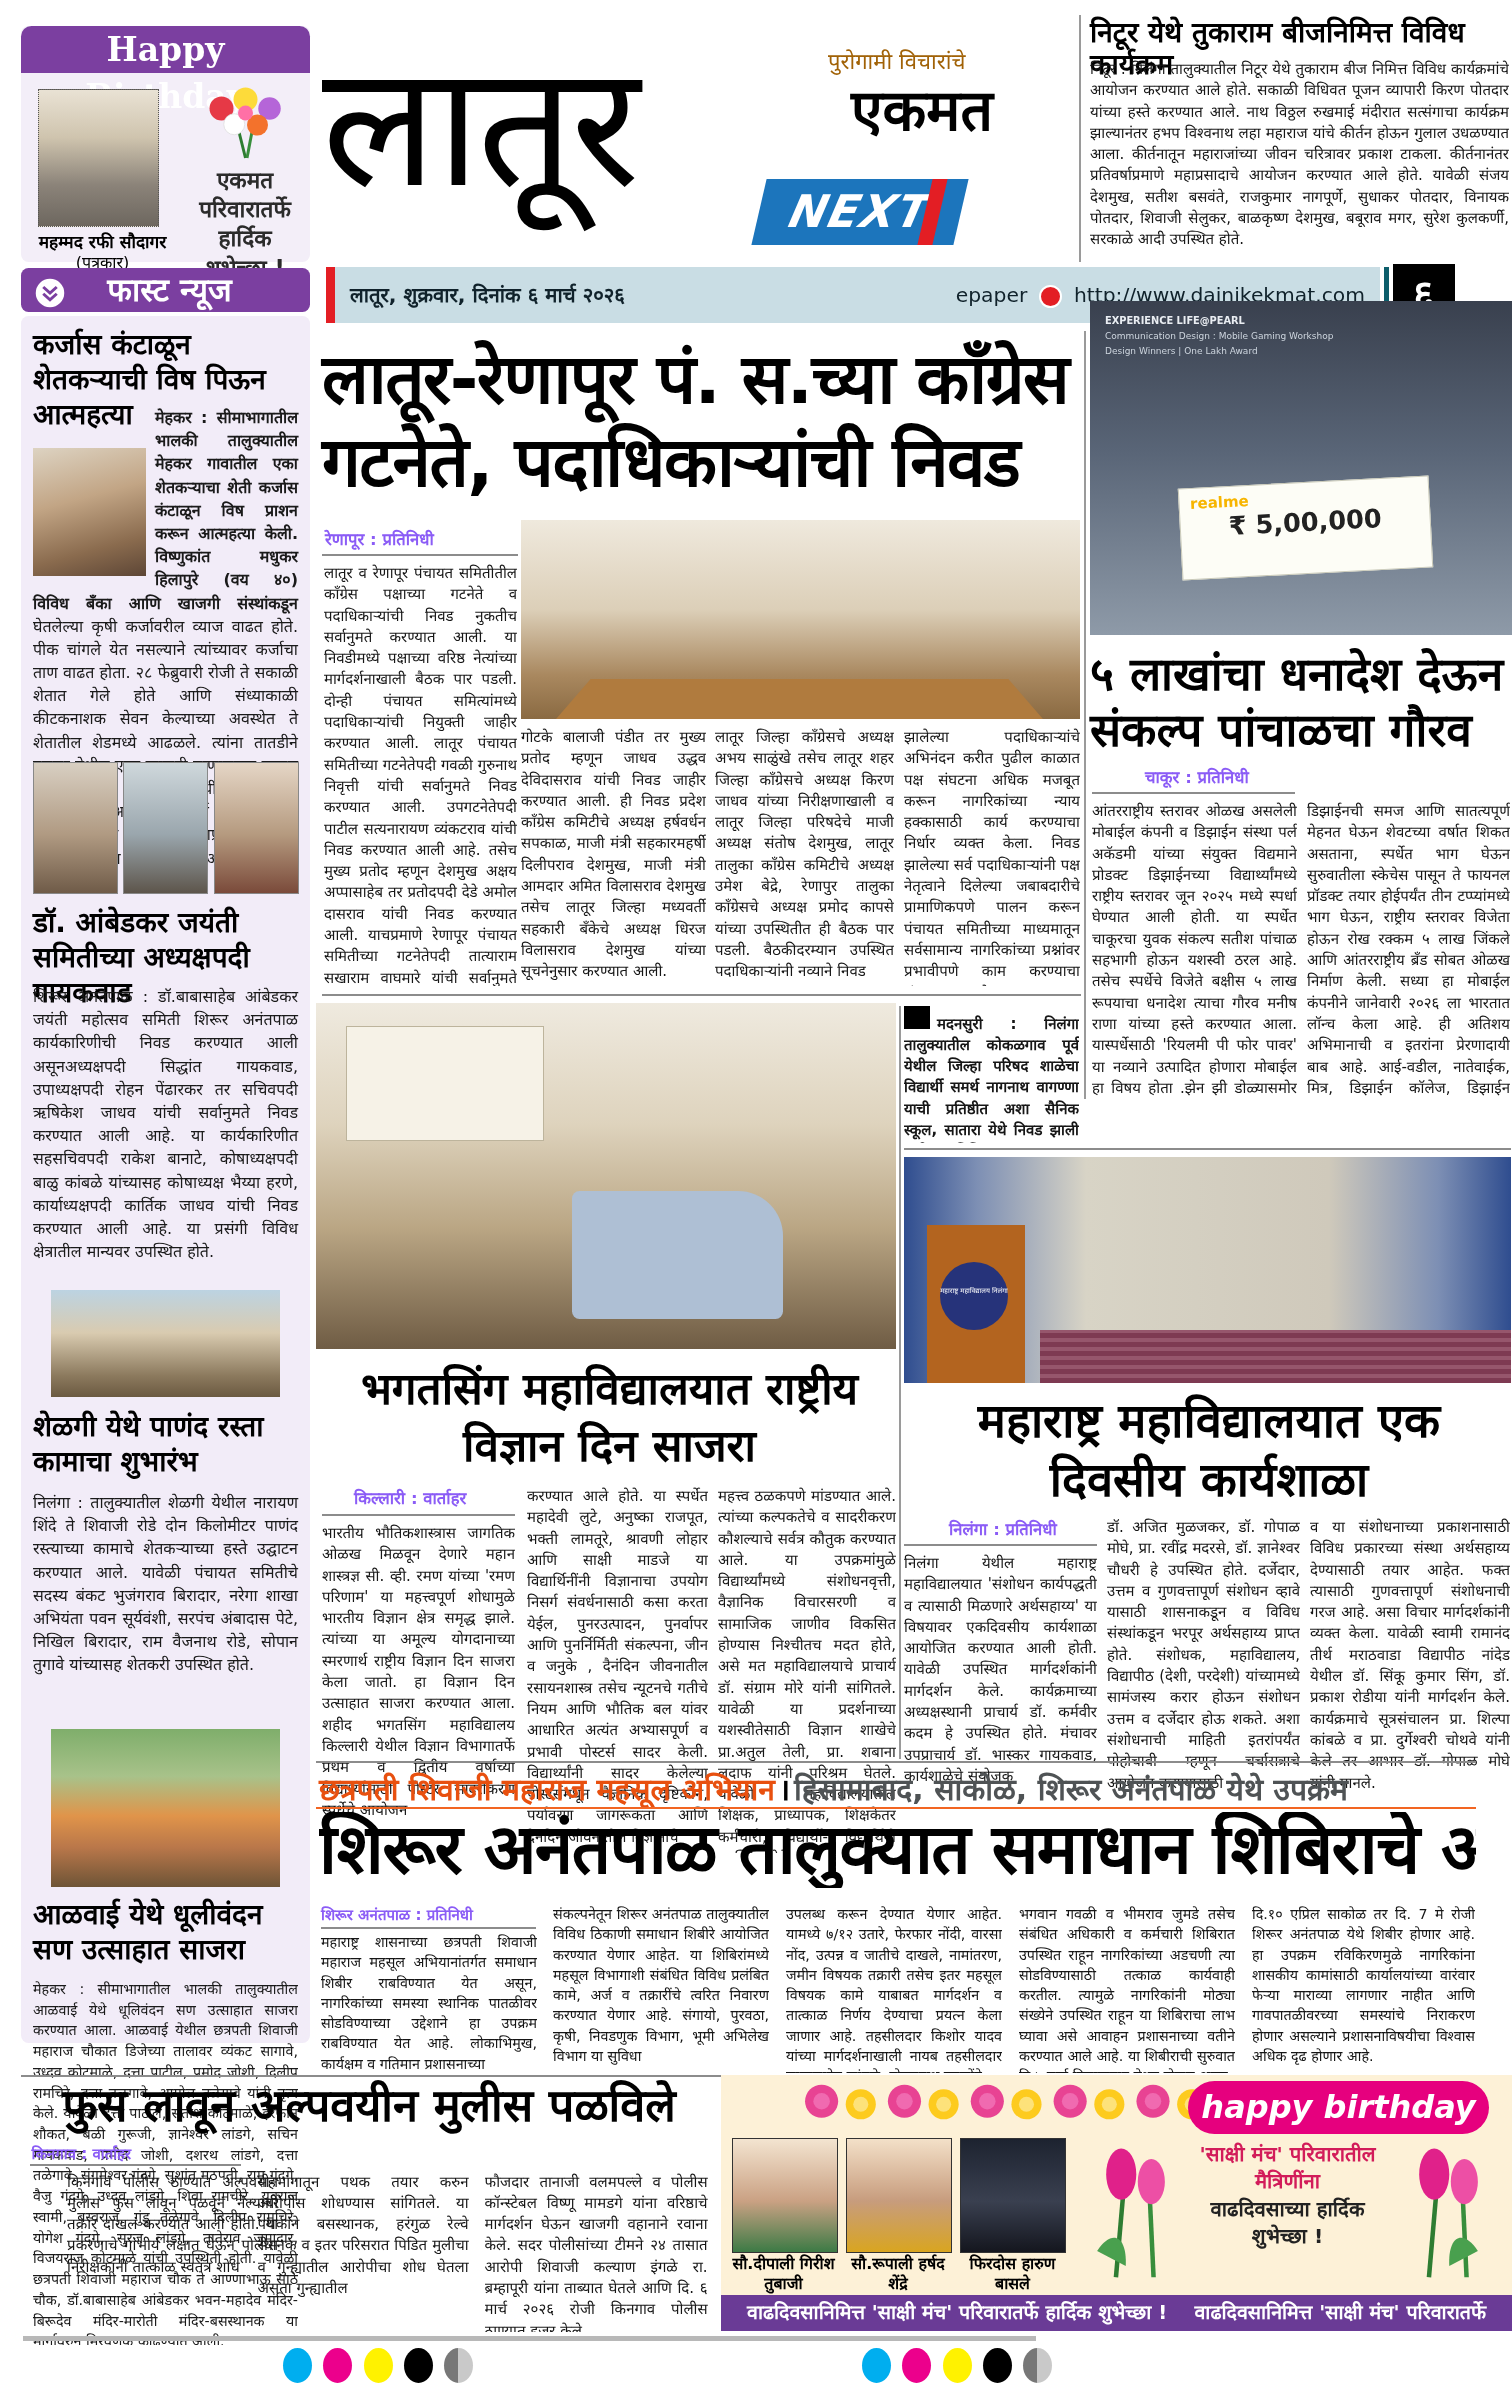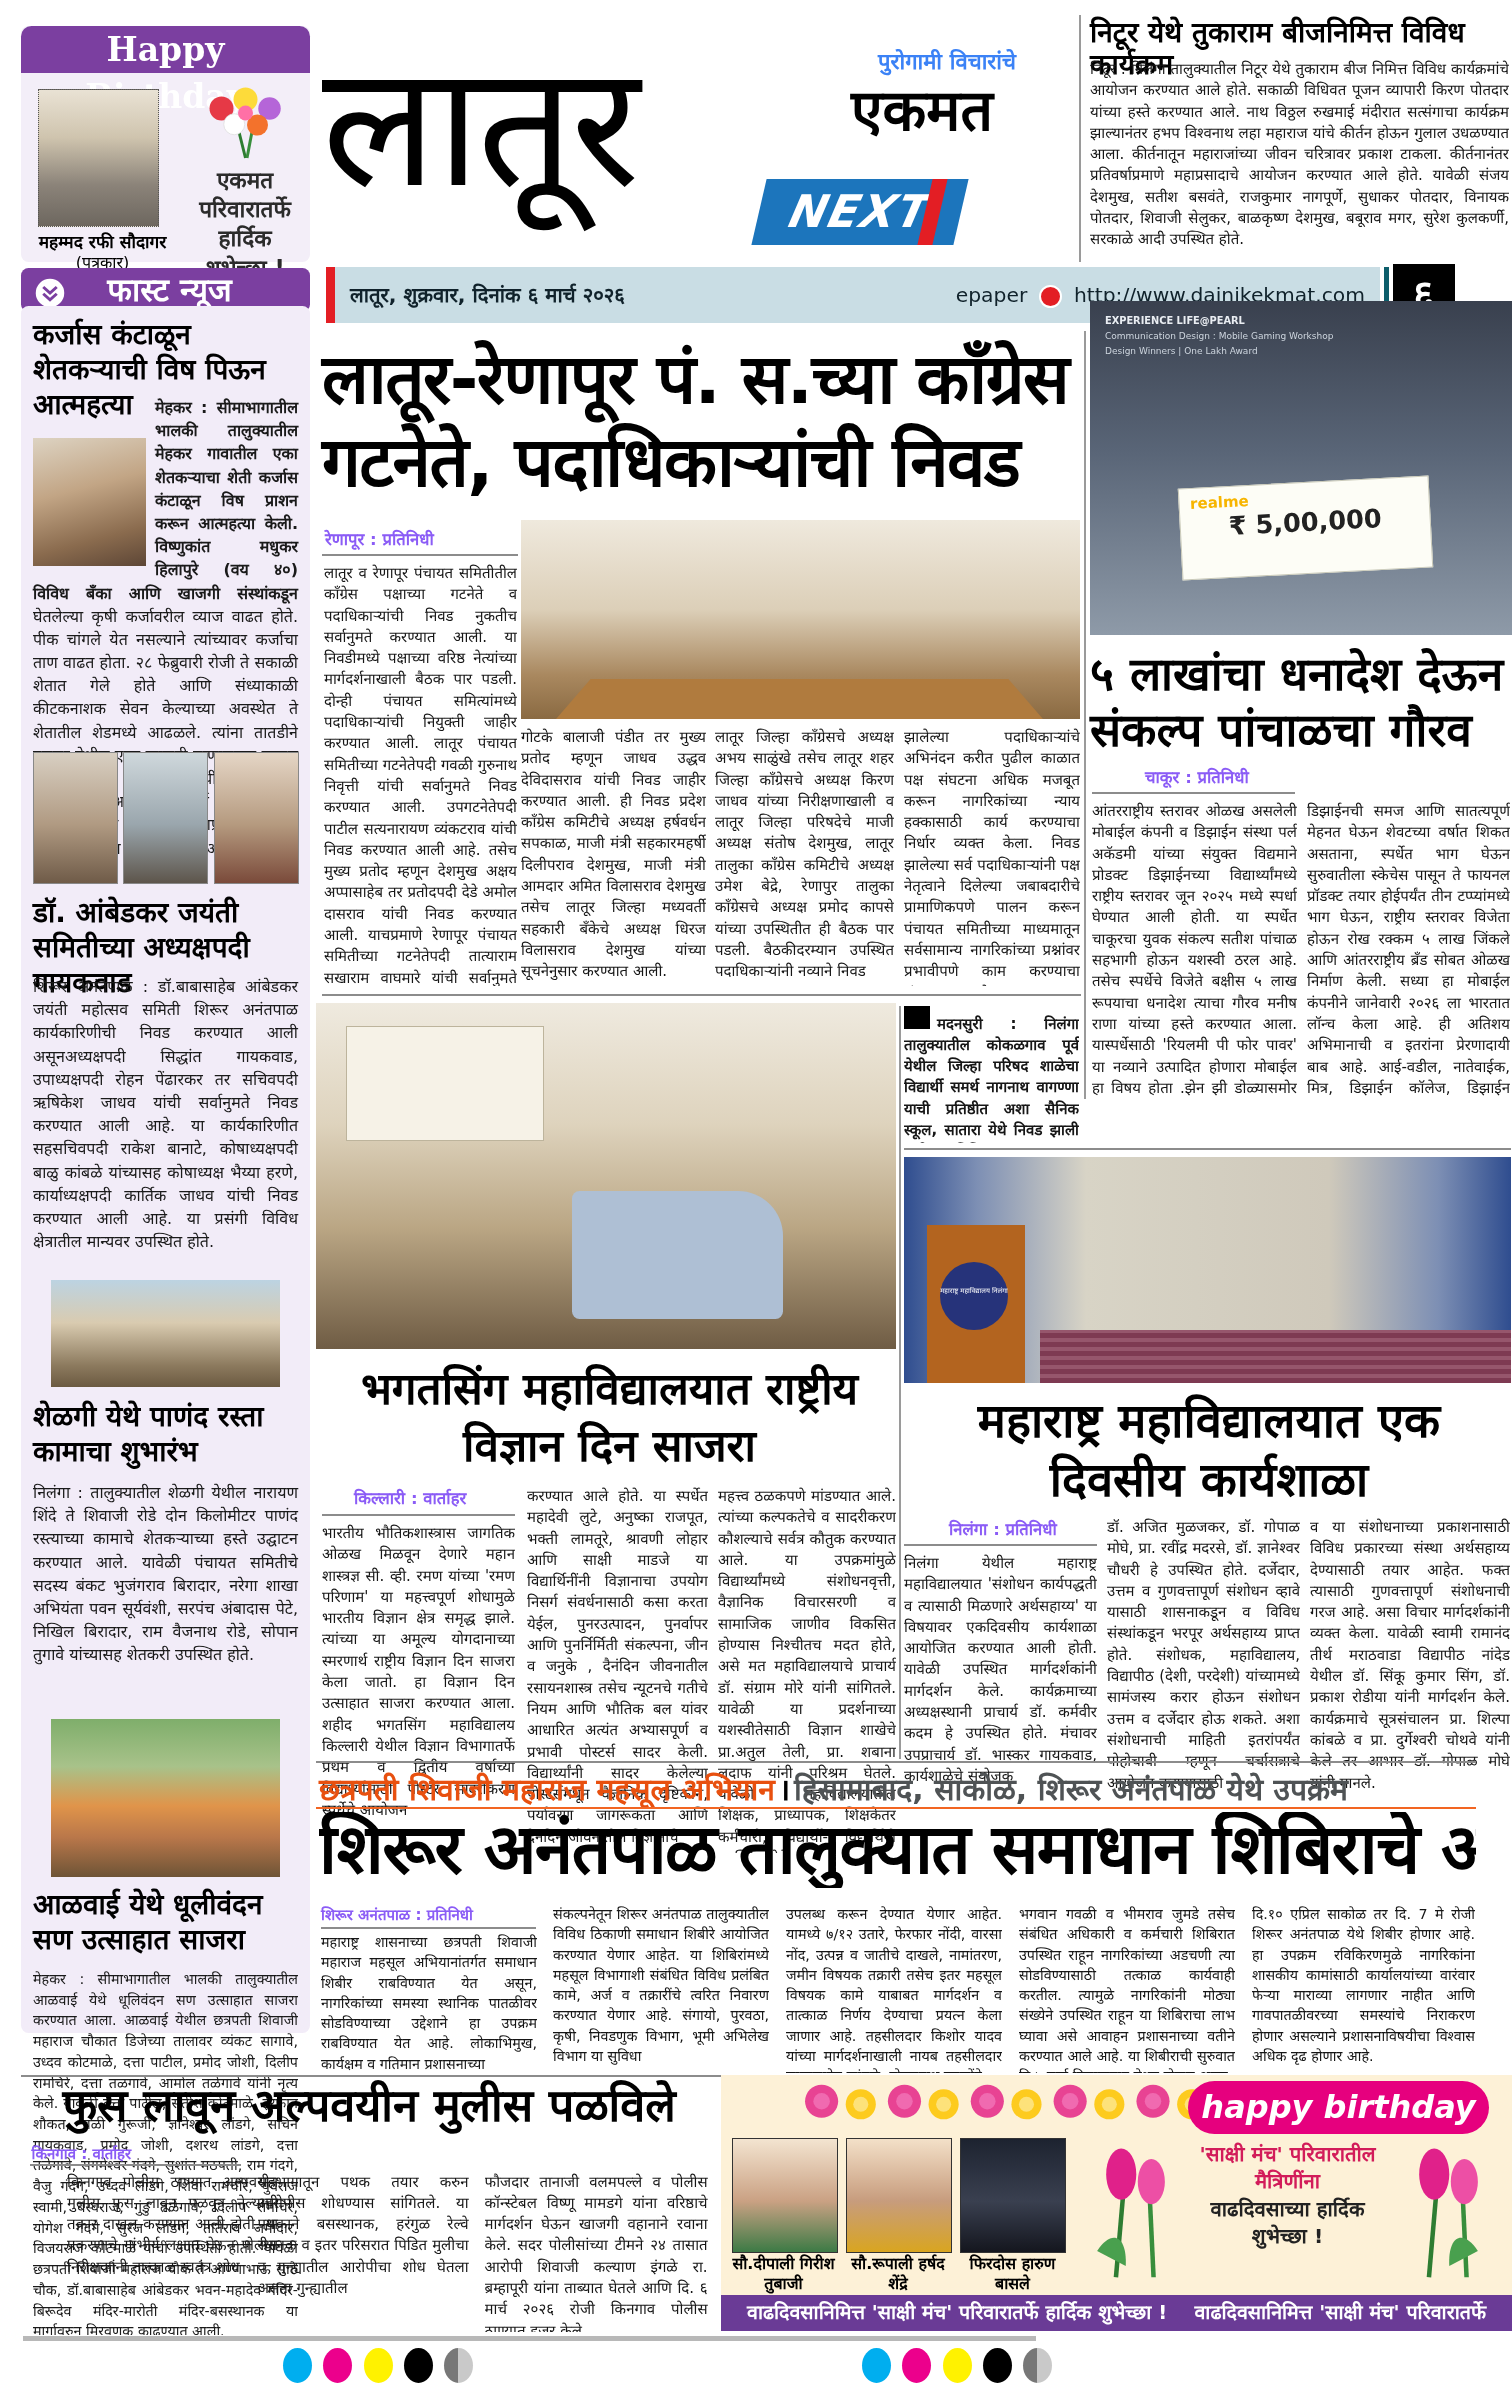--- a/index.html
+++ b/index.html
@@ -80,21 +80,21 @@
     <span class="abs" style="left:13.6px;top:6.8px;">
       <svg width="30" height="30" viewBox="0 0 40 40">
           <circle cx="20" cy="20" r="19" fill="#fff"></circle>
           <path d="M11 12 L20 20 L29 12" stroke="#7b3fa0" stroke-width="4" fill="none"></path>
           <path d="M11 21 L20 29 L29 21" stroke="#7b3fa0" stroke-width="4" fill="none"></path>
         </svg>
     </span>
     <div style="text-align:center;padding-left:8px;">फास्ट न्यूज</div>
   </div>
 
-  <div class="abs railbox" style="left:21px;top:306px;width:289px;height:1727px;padding:0;">
+  <div class="abs railbox" style="left:21px;top:316px;width:289px;height:1727px;padding:0;">
     <div class="abs rail-hl" style="left:12px;top:10.5px;width:265px;">कर्जास कंटाळून शेतकऱ्याची विष पिऊन आत्महत्या</div>
     <div class="abs" style="left:12px;top:90px;width:265px;">
       <div class="ph ph-warm" style="float:left;width:113px;height:128px;margin:42px 9px 4.5px 0;"></div>
       <div class="rail-bt"><span style="font-weight:bold;">मेहकर : सीमाभागातील भालकी तालुक्यातील मेहकर गावातील एका शेतकऱ्याचा शेती कर्जास कंटाळून विष प्राशन करून आत्महत्या केली. विष्णुकांत मधुकर हिलापुरे (वय ४०) विविध बँका आणि खाजगी संस्थांकडून</span> <span>घेतलेल्या कृषी कर्जावरील व्याज वाढत होते. पीक चांगले येत नसल्याने त्यांच्यावर कर्जाचा ताण वाढत होता. २८ फेब्रुवारी रोजी ते सकाळी शेतात गेले होते आणि संध्याकाळी कीटकनाशक सेवन केल्याच्या अवस्थेत ते शेतातील शेडमध्ये आढळले. त्यांना तातडीने हुलसूर येथील एका खाजगी रुग्णालयात दाखल करण्यात आले नंतर बिदर येथील रुग्णालयात हलविण्यात आले. ३ मार्च रोजी पहाटे उपचारादरम्यान मृत्यू झाला. याप्रकरणी मेहकर पोलिस ठाण्यात नोंद करण्यात आला आहे .</span></div>
     </div>
     <div class="abs" style="left:12px;top:446px;width:265px;height:130px;">
       <div class="ph ph-head abs" style="left:0;top:0;width:83px;height:130px;"></div>
       <div class="ph ph-head abs" style="left:90px;top:0;width:83px;height:130px;background:linear-gradient(180deg,#cfd8dc 0%,#9aa6ad 55%,#5d554b 100%);"></div>
       <div class="ph ph-head abs" style="left:181px;top:0;width:83px;height:130px;background:linear-gradient(180deg,#e5d6c6 0%,#b59a7f 55%,#7a4a3a 100%);"></div>
     </div>
@@ -102,21 +102,21 @@
     <div class="abs rail-bt" style="left:12px;top:669px;width:265px;">शिरूर अनंतपाळ : डॉ.बाबासाहेब आंबेडकर जयंती महोत्सव समिती शिरूर अनंतपाळ कार्यकारिणीची निवड करण्यात आली असूनअध्यक्षपदी सिद्धांत गायकवाड, उपाध्यक्षपदी रोहन पेंढारकर तर सचिवपदी ऋषिकेश जाधव यांची सर्वानुमते निवड करण्यात आली आहे. या कार्यकारिणीत सहसचिवपदी राकेश बानाटे, कोषाध्यक्षपदी बाळु कांबळे यांच्यासह कोषाध्यक्ष भैय्या हरणे, कार्याध्यक्षपदी कार्तिक जाधव यांची निवड करण्यात आली आहे. या प्रसंगी विविध क्षेत्रातील मान्यवर उपस्थित होते.</div>
     <div class="abs ph ph-crowd" style="left:30px;top:974px;width:229px;height:107px;background:linear-gradient(180deg,#bcd3e2 0%,#d9cbb0 40%,#8c7a5e 80%,#6b5a41 100%);"></div>
     <div class="abs rail-hl" style="left:12px;top:1093px;width:265px;">शेळगी येथे पाणंद रस्ता कामाचा शुभारंभ</div>
     <div class="abs rail-bt" style="left:12px;top:1175px;width:265px;">निलंगा : तालुक्यातील शेळगी येथील नारायण शिंदे ते शिवाजी रोडे दोन किलोमीटर पाणंद रस्त्याच्या कामाचे शेतकऱ्याच्या हस्ते उद्घाटन करण्यात आले. यावेळी पंचायत समितीचे सदस्य बंकट भुजंगराव बिरादार, नरेगा शाखा अभियंता पवन सूर्यवंशी, सरपंच अंबादास पेटे, निखिल बिरादार, राम वैजनाथ रोडे, सोपान तुगावे यांच्यासह शेतकरी उपस्थित होते.</div>
     <div class="abs ph" style="left:30px;top:1413px;width:229px;height:158px;background:linear-gradient(180deg,#7fae6b 0%,#a8c28a 30%,#e0944a 55%,#b9774a 75%,#6e5436 100%);"></div>
     <div class="abs rail-hl" style="left:12px;top:1581px;width:265px;">आळवाई येथे धूलीवंदन सण उत्साहात साजरा</div>
     <div class="abs rail-bt" style="left:12px;top:1663px;width:265px;font-size:14.3px;height:366px;overflow:hidden;">मेहकर : सीमाभागातील भालकी तालुक्यातील आळवाई येथे धूलिवंदन सण उत्साहात साजरा करण्यात आला. आळवाई येथील छत्रपती शिवाजी महाराज चौकात डिजेच्या तालावर व्यंकट सागावे, उध्दव कोटमाळे, दत्ता पाटील, प्रमोद जोशी, दिलीप रामचिरे, दत्ता तळगावे, आमोल तळेगावे यांनी नृत्य केले. यावेळी दत्ता पाटील, सतीश कोटमाळे, ईरफान शौकत, बळी गुरूजी, ज्ञानेश्वर लांडगे, सचिन गायकवाड, प्रमोद जोशी, दशरथ लांडगे, दत्ता तळेगावे, संगमेश्वर गंदगे, सुशांत मठपती, राम गंदगे, वैजु गंदगे, उध्दव लांडगे, शिवा रामचीरे, युवराज स्वामी, बस्वराज, गुंडु तळेगावे, दिलीप रामचिरे, योगेश गंदगे, सुरज लांडगे, तातेराव जमादार, विजयराज कोटमाळे यांची उपस्थिती होती. यावेळी छत्रपती शिवाजी महाराज चौक ते आण्णाभाऊ साठे चौक, डॉ.बाबासाहेब आंबेडकर भवन-महादेव मंदिर-बिरूदेव मंदिर-मारोती मंदिर-बसस्थानक या मार्गावरुन मिरवणूक काढण्यात आली.</div>
   </div>
 
   <div class="abs" style="left:322px;top:27px;width:520px;font-weight:normal;font-size:169px;line-height:1.18;color:#000;letter-spacing:-3px;">लातूर</div>
-  <div class="abs" style="left:828px;top:45px;width:188px;text-align:right;color:#3b82f6;font-weight:bold;font-size:22px;">पुरोगामी विचारांचे</div>
+  <div class="abs" style="left:828px;top:45px;width:188px;text-align:left;color:#a16207;font-weight:normal;font-size:22px;">पुरोगामी विचारांचे</div>
   <div class="abs" style="left:828px;top:69px;width:188px;text-align:center;color:#000;font-weight:bold;font-size:57px;">एकमत</div>
   <div class="abs next-box" style="left:759px;top:179px;width:202px;height:66px;">
     <div class="next-red"></div>
     <div class="next-text">NEXT</div>
   </div>
 
   <div class="abs vline" style="left:1079px;top:15px;height:247px;"></div>
   <div class="abs hl" style="left:1090px;top:16.6px;width:419px;font-size:28px;line-height:1.15;">निटूर येथे तुकाराम बीजनिमित्त विविध कार्यक्रम</div>
   <div class="abs bt" style="left:1090px;top:59px;width:419px;font-size:15px;height:202px;overflow:hidden;">निटूर :  निलंगा तालुक्यातील निटूर येथे तुकाराम बीज निमित्त विविध कार्यक्रमांचे आयोजन करण्यात आले होते. सकाळी विधिवत पूजन व्यापारी किरण पोतदार यांच्या हस्ते करण्यात आले. नाथ विठ्ठल रुखमाई मंदीरात सत्संगाचा कार्यक्रम झाल्यानंतर हभप विश्वनाथ लहा महाराज यांचे कीर्तन होऊन गुलाल उधळण्यात आला. कीर्तनातून महाराजांच्या जीवन चरित्रावर प्रकाश टाकला. कीर्तनानंतर प्रतिवर्षाप्रमाणे महाप्रसादाचे आयोजन करण्यात आले होते. यावेळी संजय देशमुख, सतीश बसवंते, राजकुमार नागपूर्णे, सुधाकर पोतदार, विनायक पोतदार, शिवाजी सेलुकर, बाळकृष्ण देशमुख, बबूराव मगर, सुरेश कुलकर्णी, सरकाळे आदी उपस्थित होते.</div>
 

